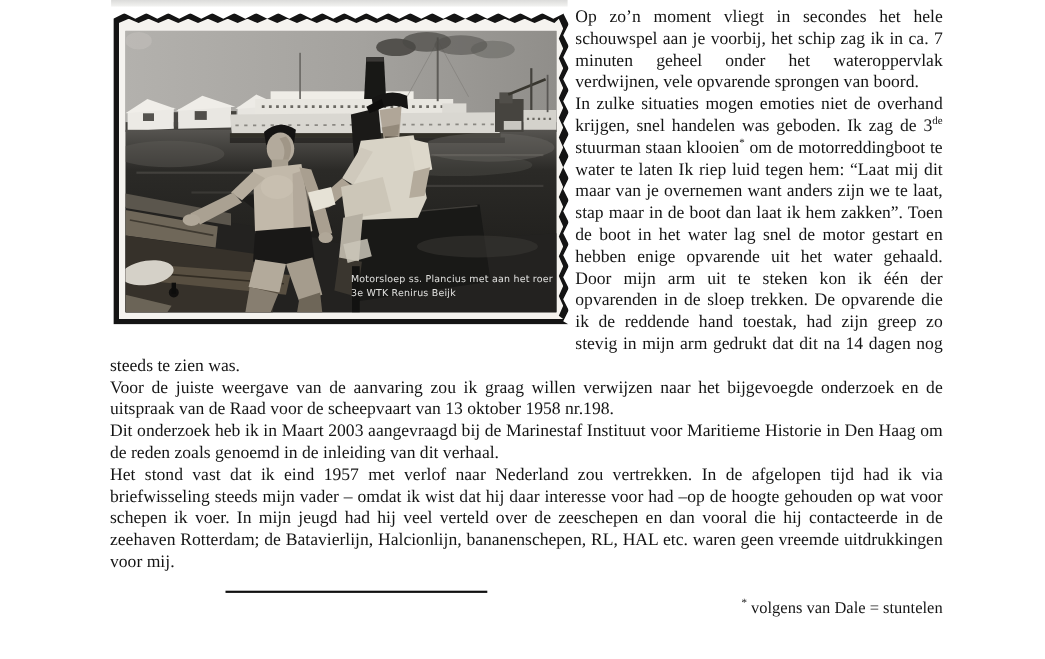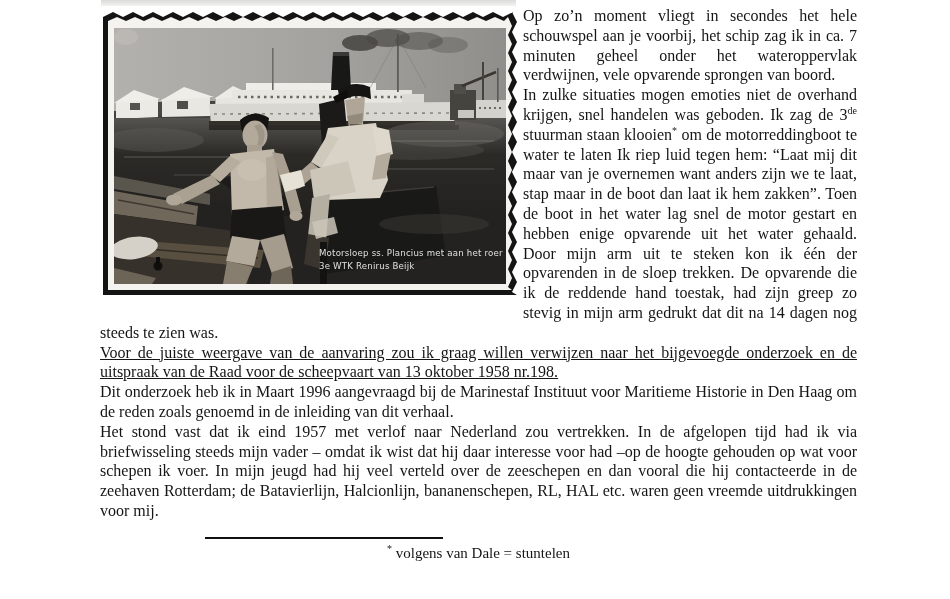--- a/index.html
+++ b/index.html
@@ -29,28 +29,28 @@
   .frame-white{position:absolute;inset:5px;background:#f5f3ef;}
   .photo-svg{
     position:absolute;left:11px;top:16px;width:392px;height:256px;
     display:block;background:#9a9894;
   }
   .cap{
     font-family:"DejaVu Sans", sans-serif;
     font-size:8.6px;letter-spacing:.2px;fill:#eaeae8;opacity:.95;
   }
   sup.marker{font-size:10px;line-height:0;vertical-align:super;}
-  .gap-a{margin-top:19px;text-decoration:underline;}
+  .gap-a{margin-top:19px;}
   .gap-b{margin-top:22px;font-family:Liberation Serif, serif;}
   .footnote-rule{
     width:238px;border:none;border-top:2px solid #101010;
     margin:16px 0 5px 105px;
   }
   .footnote{
-    margin:0 0 0 105px;font-size:15px;text-align:center;line-height:19px;
+    margin:0 0 0 105px;font-size:15px;text-align:right;line-height:19px;
   }
 </style>
 </head>
 <body>
 
 <div class="page">
   <div class="scan-smudge"></div>
 
   <div class="flow">
 
@@ -201,20 +201,20 @@
           <text class="cap" x="205" y="228">Motorsloep ss. Plancius met aan het roer</text>
           <text class="cap" x="205" y="241">3e WTK Renirus Beijk</text>
         </g>
       </svg>
     </div>
 
     <p><span>Op zo’n moment vliegt in secondes het hele schouwspel aan je voorbij, het schip zag ik in ca. 7 minuten geheel onder het wateroppervlak verdwijnen, vele opvarende sprongen van boord.</span></p>
     <p><span>In zulke situaties mogen emoties niet de overhand krijgen, snel handelen was geboden. Ik zag de 3</span><sup class="marker">de</sup><span> stuurman staan klooien</span><sup class="marker">*</sup><span> om de motorreddingboot te water te laten Ik riep luid tegen hem: “Laat mij dit maar van je overnemen want anders zijn we te laat, stap maar in de boot dan laat ik hem zakken”. Toen de boot in het water lag snel de motor gestart en hebben enige opvarende uit het water gehaald. Door mijn arm uit te steken kon ik één der opvarenden in de sloep trekken. De opvarende die ik de reddende hand toestak, had zijn greep zo stevig in mijn arm gedrukt dat dit na 14 dagen nog steeds te zien was.</span></p>
 
     <p class="gap-a"><span>Voor de juiste weergave van de aanvaring zou ik graag willen verwijzen naar het bijgevoegde onderzoek en de uitspraak van de Raad voor de scheepvaart van 13 oktober 1958 nr.198.</span></p>
-    <p><span>Dit onderzoek heb ik in Maart 1996 aangevraagd bij de Marinestaf Instituut voor Maritieme Historie in Den Haag om de reden zoals genoemd in de inleiding van dit verhaal.</span></p>
+    <p><span>Dit onderzoek heb ik in Maart 2003 aangevraagd bij de Marinestaf Instituut voor Maritieme Historie in Den Haag om de reden zoals genoemd in de inleiding van dit verhaal.</span></p>
 
     <p class="gap-b"><span>Het stond vast dat ik eind 1957 met verlof naar Nederland zou vertrekken. In de afgelopen tijd had ik via briefwisseling steeds mijn vader – omdat ik wist dat hij daar interesse voor had –op de hoogte gehouden op wat voor schepen ik voer. In mijn jeugd had hij veel verteld over de zeeschepen en dan vooral die hij contacteerde in de zeehaven Rotterdam; de Batavierlijn, Halcionlijn, bananenschepen, RL, HAL etc. waren geen vreemde uitdrukkingen voor mij.</span></p>
 
     <hr class="footnote-rule">
     <p class="footnote"><sup class="marker">*</sup> <span>volgens van Dale = stuntelen</span></p>
   </div>
 </div>
 
 </body></html>

